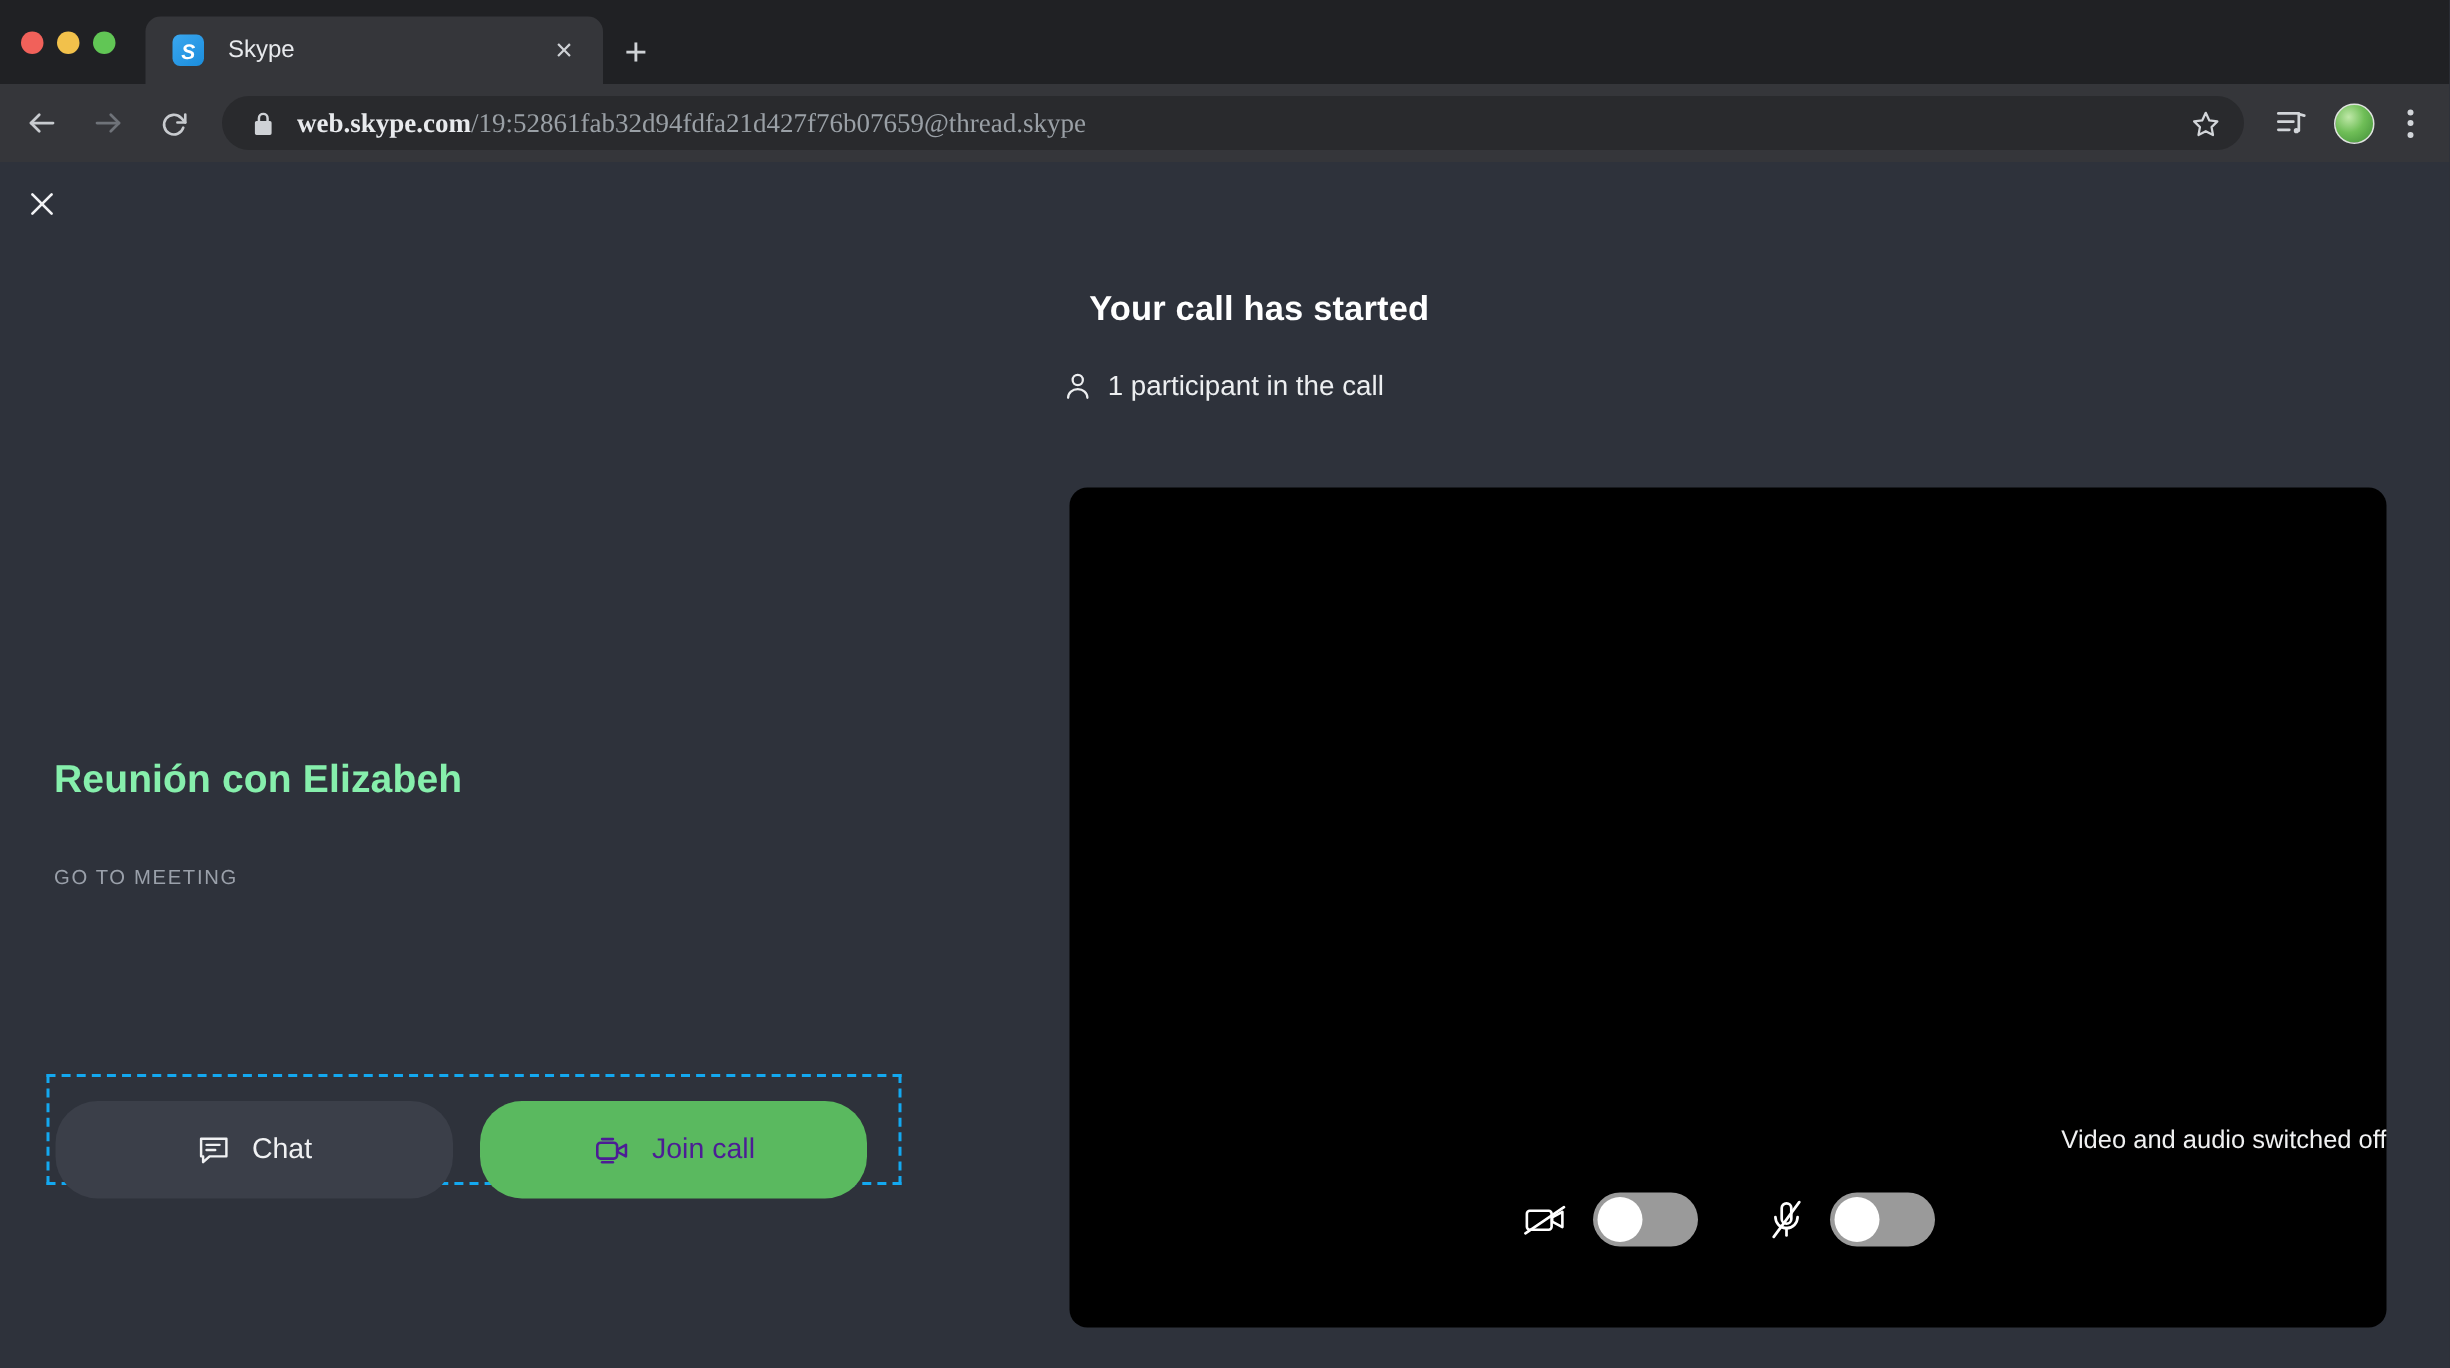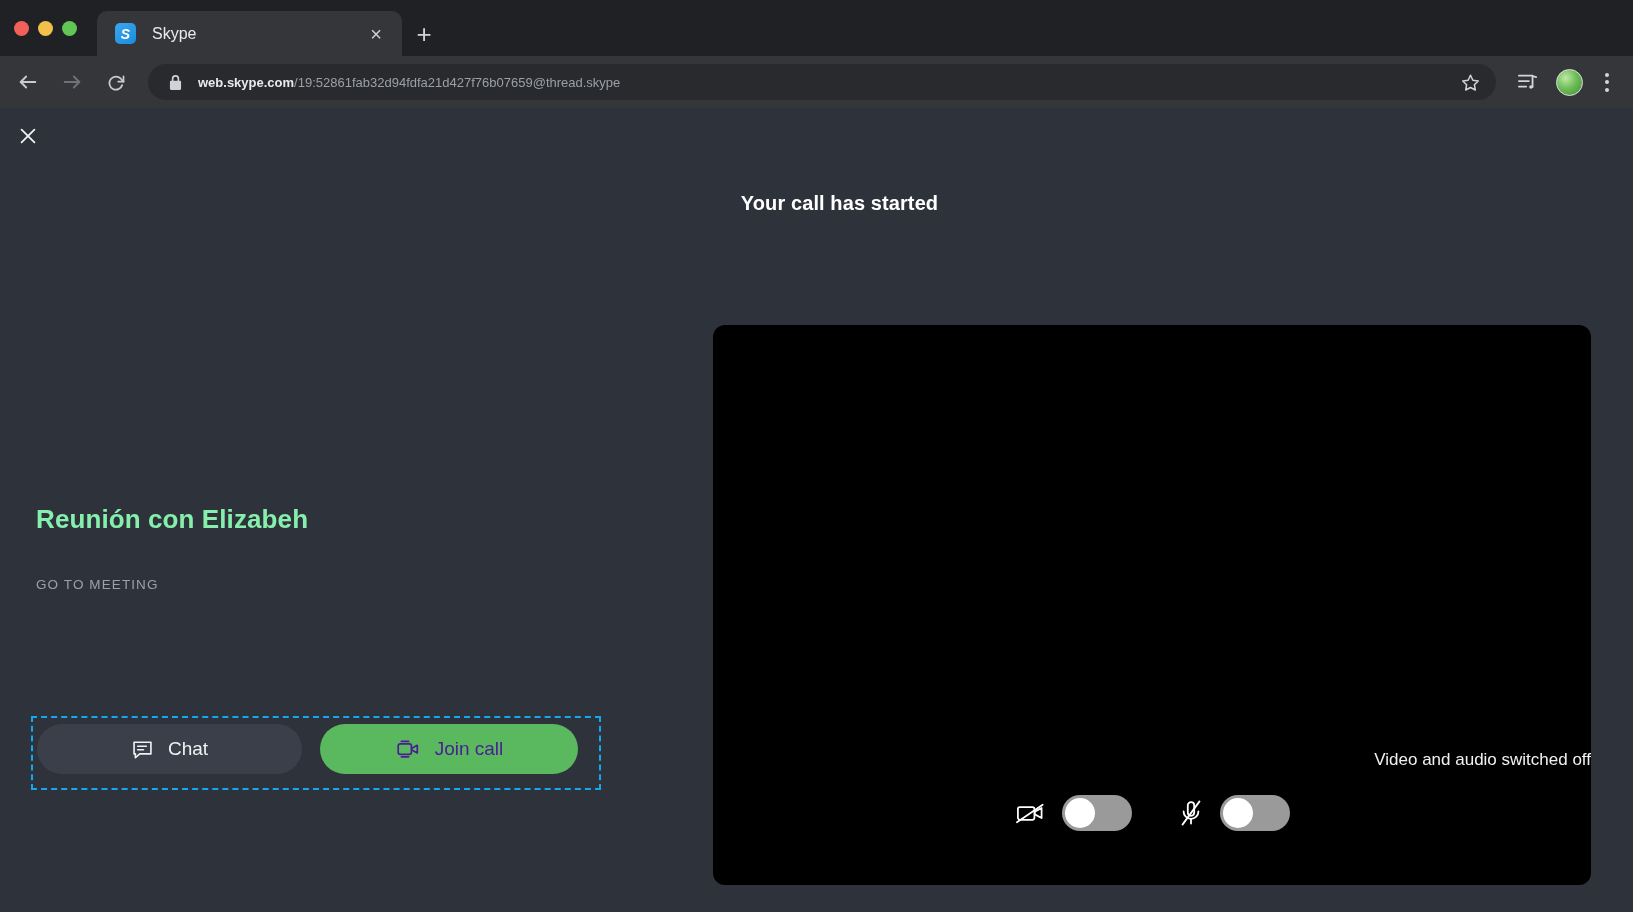--- a/index.html
+++ b/index.html
@@ -119,26 +119,27 @@
   }
   .lock-icon {
     width: 18px; height: 18px;
     display: flex; align-items: center; justify-content: center;
     color: #cfd2d6;
     margin-right: 14px;
     flex: 0 0 auto;
   }
   .url {
     flex: 1 1 auto;
-    font-size: 13px;
+    font-size: 18px;
     color: #9aa0a6;
     white-space: nowrap;
     overflow: hidden;
     text-overflow: ellipsis;
     min-width: 0;
+    font-family: Liberation Serif, serif;
   }
   .url .host { color: #e8eaed; font-weight: bold; }
   .star-btn {
     width: 32px; height: 32px;
     display: flex; align-items: center; justify-content: center;
     color: #d2d5d9;
     cursor: pointer;
     flex: 0 0 auto;
   }
   .tool-icon {
@@ -184,21 +185,21 @@
     color: #f2f3f5;
     cursor: pointer;
   }
 
   .headline {
     position: absolute;
     left: 0; right: 0;
     top: 84px;
     text-align: center;
     color: #ffffff;
-    font-size: 20px;
+    font-size: 23px;
     font-weight: bold;
     letter-spacing: 0.1px;
     margin-left: 46px;
   }
   .subline {
     position: absolute;
     left: 0; right: 0;
     top: 138px;
     display: flex;
     align-items: center;
@@ -241,30 +242,31 @@
   }
 
   .action-row {
     position: absolute;
     left: 37px;
     top: 616px;
     display: flex;
     gap: 18px;
   }
   .btn {
-    height: 50px;
+    height: 65px;
     border-radius: 28px;
     display: flex;
     align-items: center;
     justify-content: center;
     gap: 14px;
     font-size: 19px;
     cursor: pointer;
     border: none;
     font-family: "Liberation Sans", sans-serif;
+    margin-top: 10px;
   }
   .btn-chat {
     width: 265px;
     background: #3b3f49;
     color: #f0f1f3;
   }
   .btn-join {
     width: 258px;
     background: #5ab95f;
     color: #4c1d95;
@@ -416,20 +418,29 @@
 
     <div class="close-x">
       <svg width="22" height="22" viewBox="0 0 24 24" fill="none" stroke="currentColor" stroke-width="1.9" stroke-linecap="round">
         <line x1="5" y1="5" x2="19" y2="19"></line>
         <line x1="19" y1="5" x2="5" y2="19"></line>
       </svg>
     </div>
 
     <div class="headline">Your call has started</div>
 
+    <div class="subline">
+      <span class="person-icon">
+        <svg width="17" height="19" viewBox="0 0 18 20" fill="none" stroke="currentColor" stroke-width="1.6" stroke-linecap="round" stroke-linejoin="round">
+          <circle cx="9" cy="5.6" r="3.6"></circle>
+          <path d="M2.2 18.2c0-3.7 3-6.1 6.8-6.1s6.8 2.4 6.8 6.1"></path>
+        </svg>
+      </span>
+      <span>1 participant in the call</span>
+    </div>
 
     <div class="meeting-block">
       <div class="meeting-title">Reunión con Elizabeh</div>
       <div class="meeting-sublabel">GO TO MEETING</div>
     </div>
 
     <div class="selection-box"></div>
 
     <div class="action-row">
       <button class="btn btn-chat">

